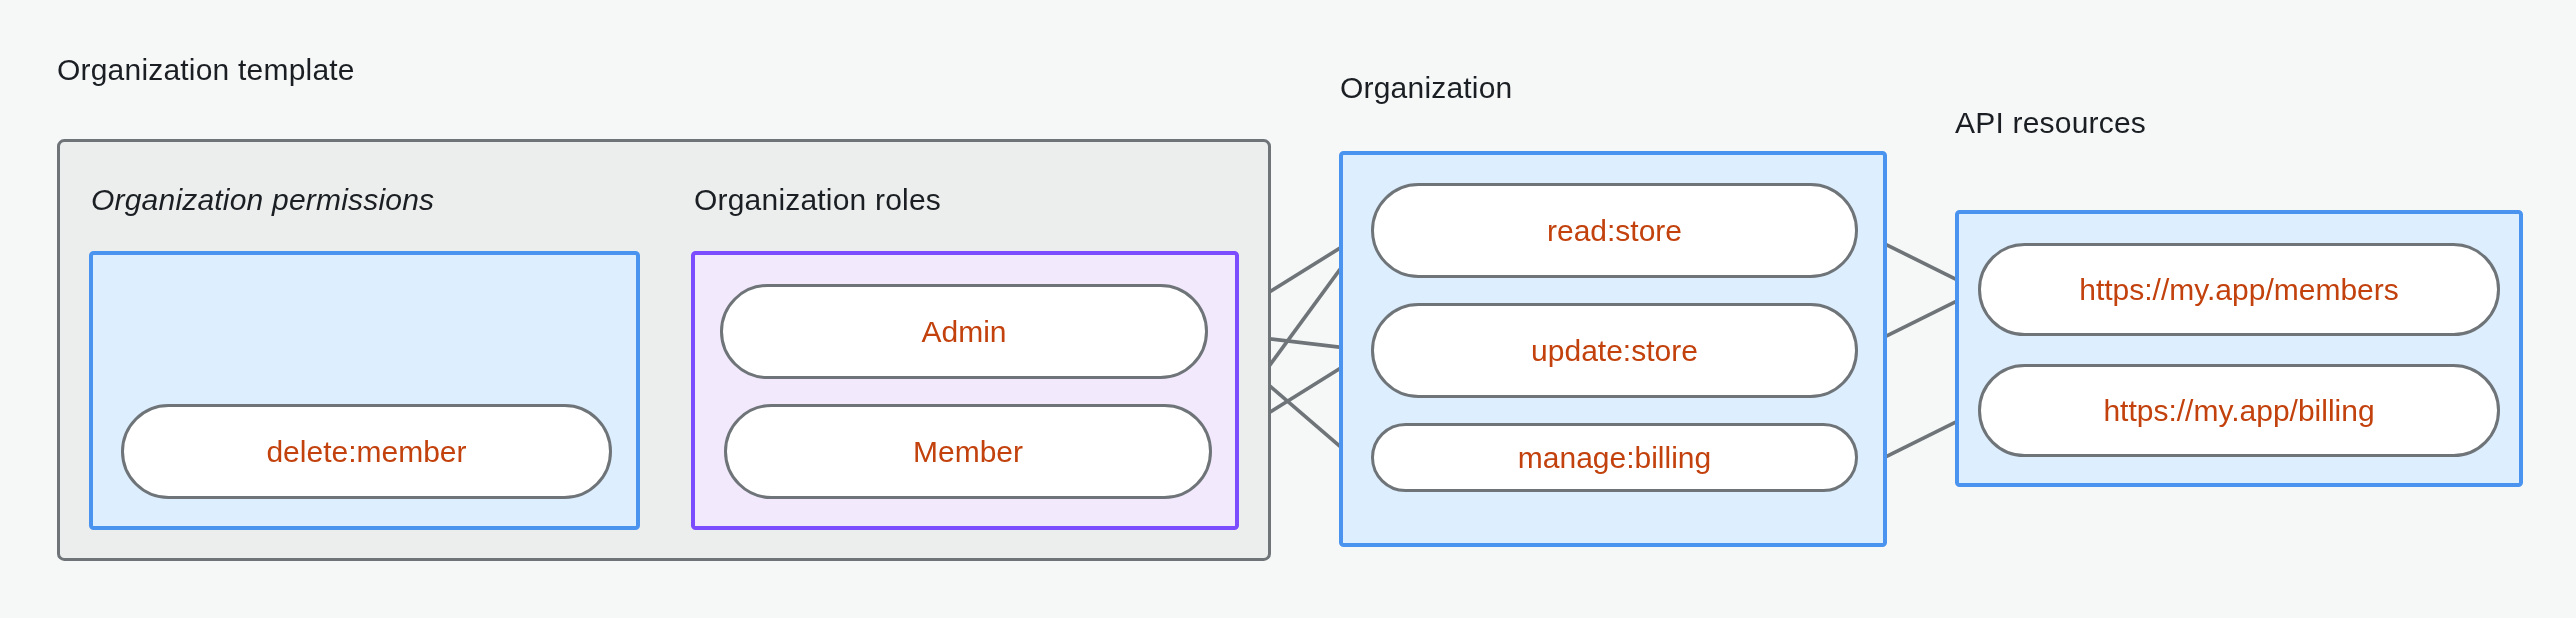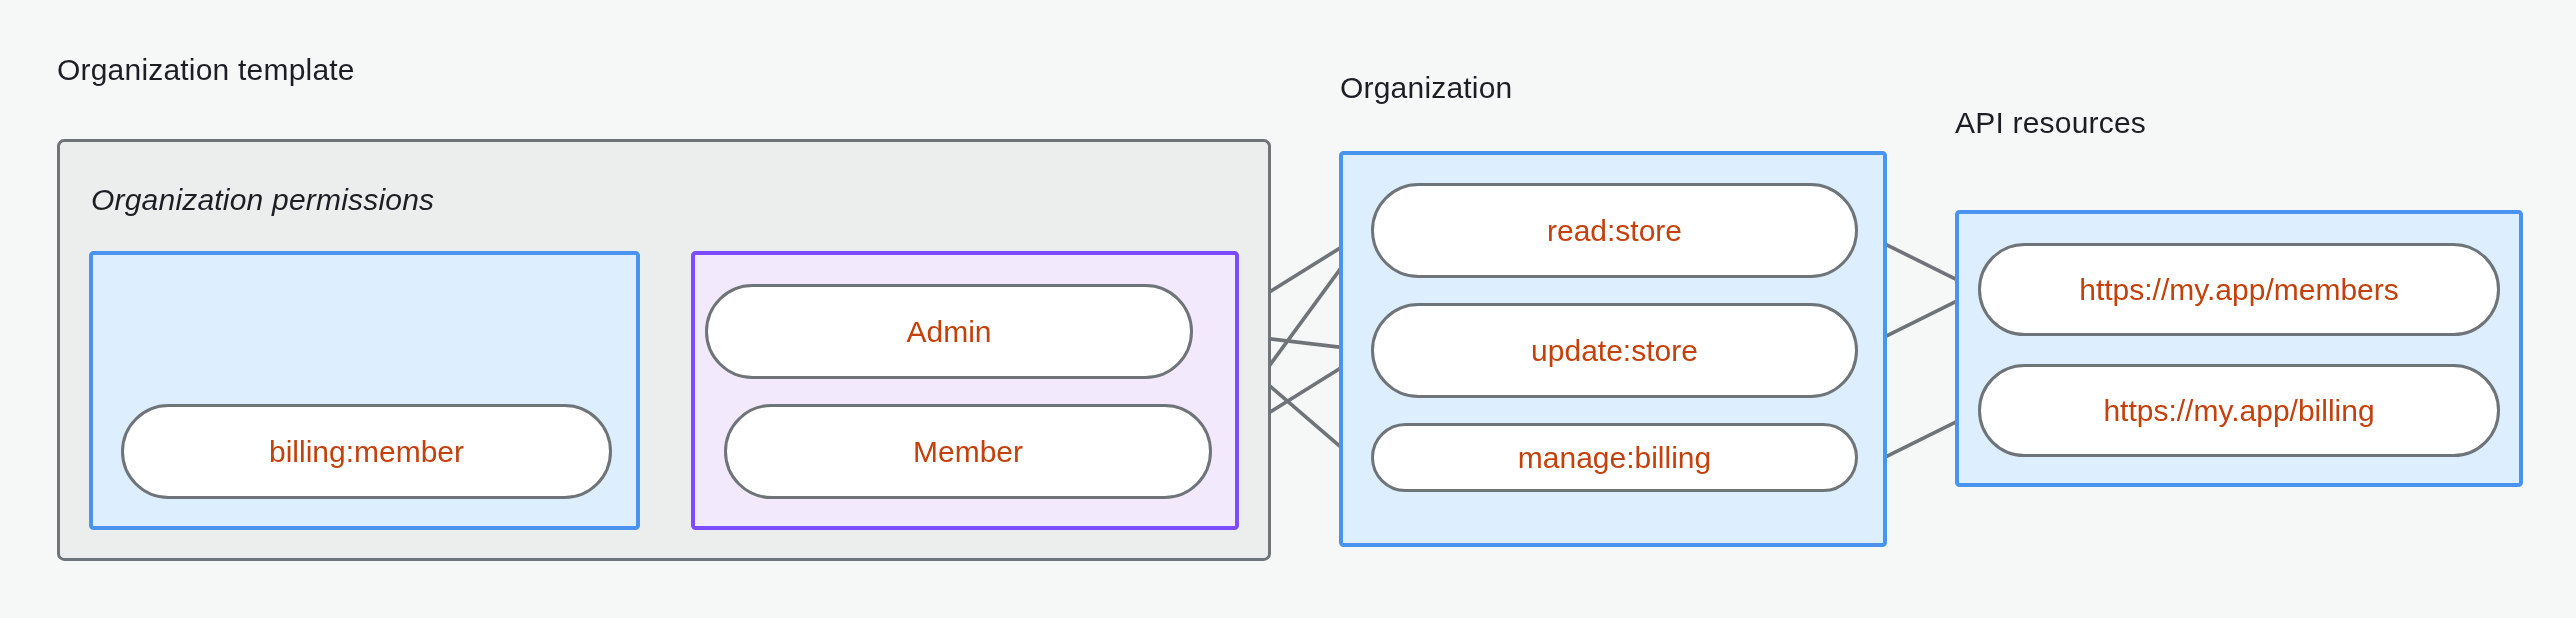--- a/index.html
+++ b/index.html
@@ -91,26 +91,27 @@
 
   <div class="group-label" style="left:57px;top:53px;">Organization template</div>
 
   <div class="box box-outer" style="left:57px;top:139px;width:1214px;height:422px;"></div>
 
   <div class="group-label" style="left:91px;top:183px;font-style:italic;">Organization permissions</div>
 
   <div class="box box-blue" style="left:89px;top:251px;width:551px;height:279px;"></div>
 
 
-  <div class="pill" style="left:121px;top:404px;width:491px;height:95px;">billing:member</div>
+  <div class="pill" style="left:121px;top:404px;width:491px;height:95px;">delete:member</div>
 
+  <div class="group-label" style="left:694px;top:183px;">Organization roles</div>
 
   <div class="box box-purple" style="left:691px;top:251px;width:548px;height:279px;"></div>
 
-  <div class="pill" style="left:705px;top:284px;width:488px;height:95px;">Admin</div>
+  <div class="pill" style="left:720px;top:284px;width:488px;height:95px;">Admin</div>
 
   <div class="pill" style="left:724px;top:404px;width:488px;height:95px;">Member</div>
 
   <div class="group-label" style="left:1340px;top:71px;">Organization</div>
 
   <div class="box box-blue" style="left:1339px;top:151px;width:548px;height:396px;"></div>
 
   <div class="pill" style="left:1371px;top:183px;width:487px;height:95px;">read:store</div>
 
   <div class="pill" style="left:1371px;top:303px;width:487px;height:95px;">update:store</div>

